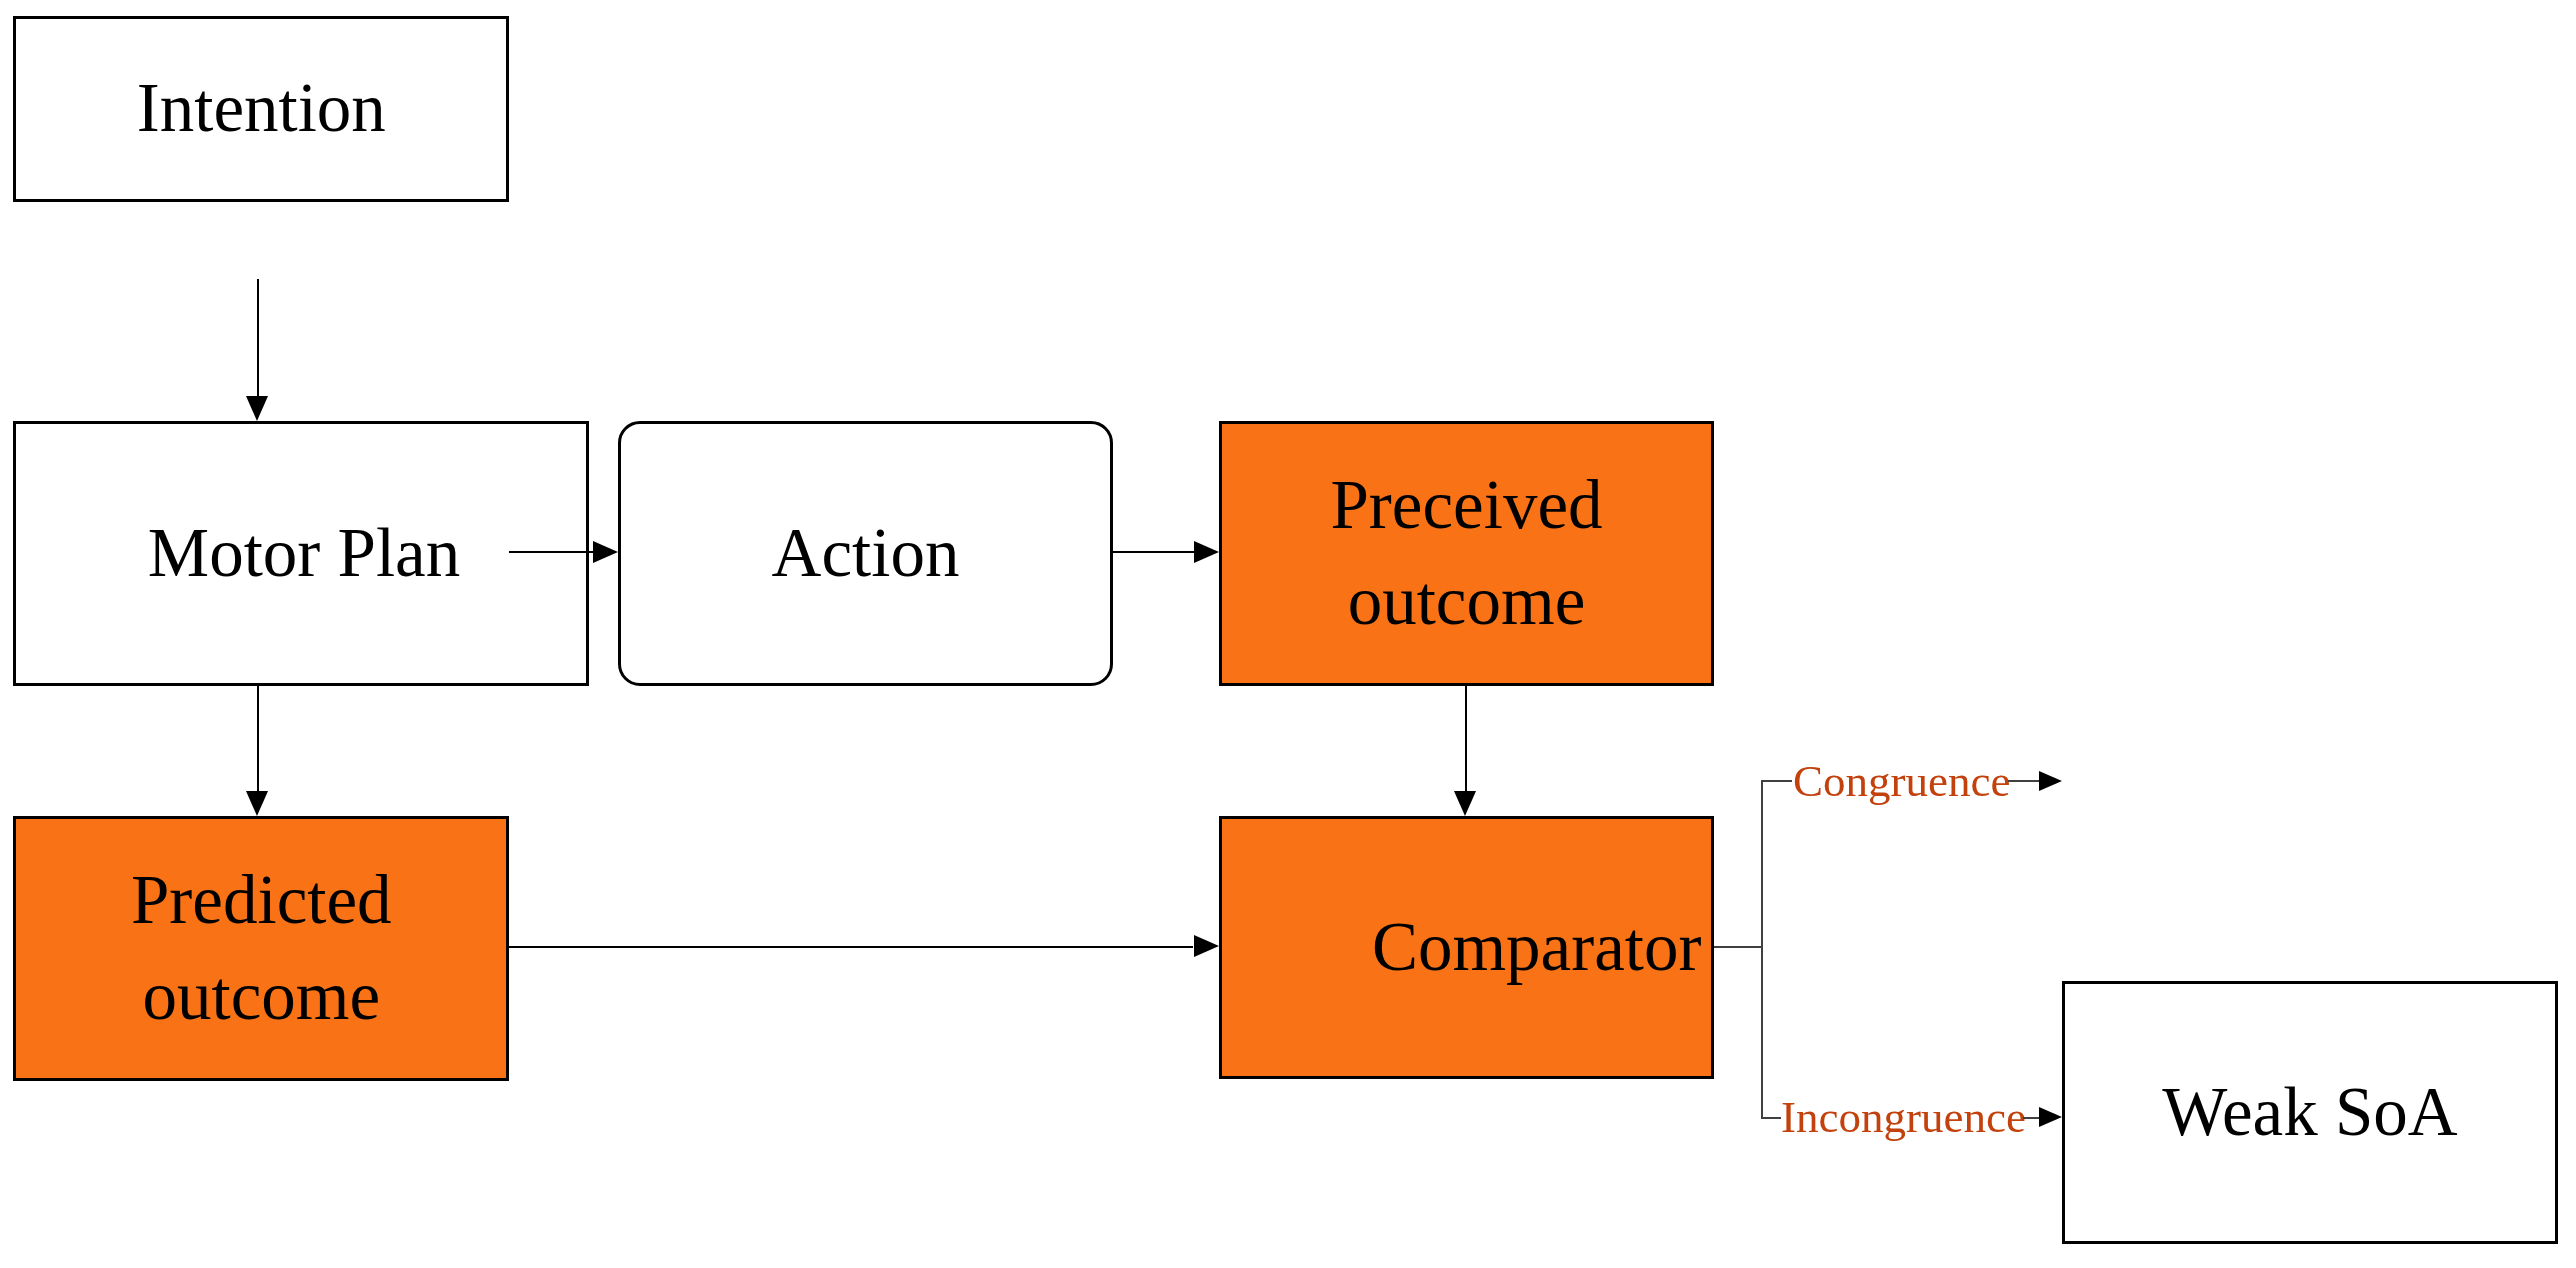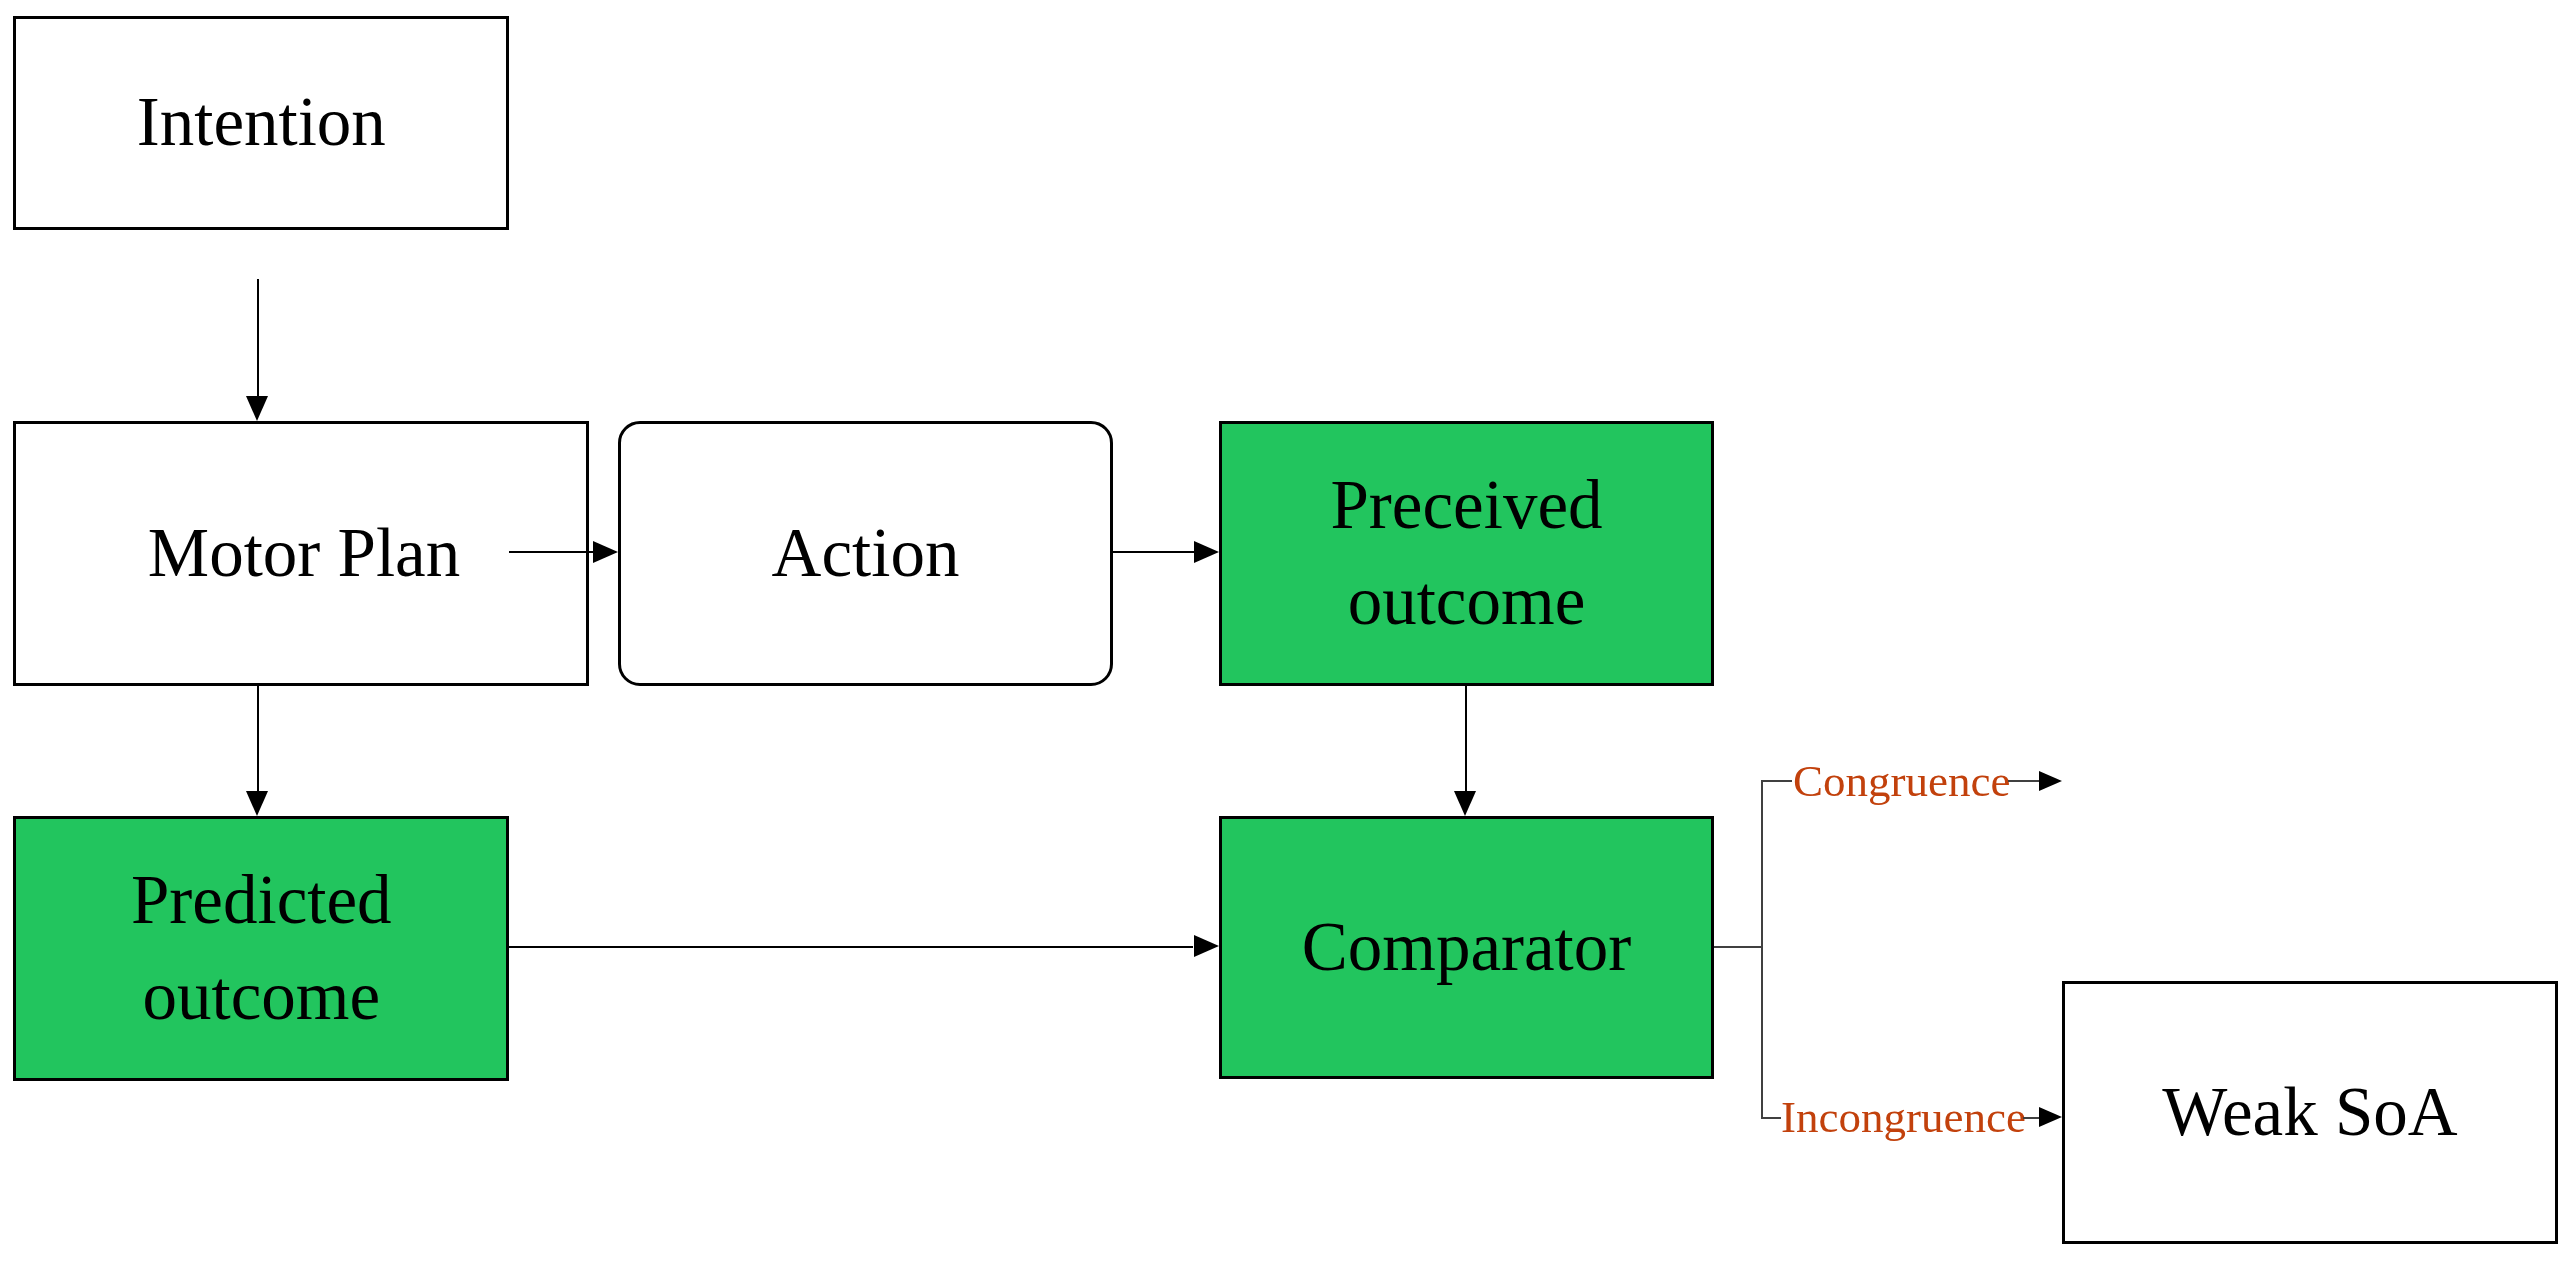--- a/index.html
+++ b/index.html
@@ -22,21 +22,21 @@
     border: 3.8px solid #000000;
     display: flex;
     align-items: center;
     justify-content: center;
     text-align: center;
     font-size: 69px;
     line-height: 1.38;
     padding: 0 9.5px;
   }
   .node.fill-white { background: #ffffff; }
-  .node.fill-gray  { background: #22c55e; }
+  .node.fill-gray  { background: #f97316; justify-content: flex-end; }
 
   .line {
     position: absolute;
     background: #000000;
   }
   .branch-line {
     position: absolute;
     background: #404040;
   }
   .arrow-down {
@@ -64,21 +64,21 @@
     line-height: 1.1;
     white-space: nowrap;
     color: #c2410c;
   }
 </style>
 </head>
 <body>
 
 <div class="canvas">
 
-  <div class="node fill-white" style="left:13.3px; top:16px; width:496px; height:214px;">
+  <div class="node fill-white" style="left:13.3px; top:16px; width:496px; height:186px;">
     <span>Intention</span>
   </div>
 
   <div class="node fill-white" style="left:13.3px; top:421px; width:576px; height:265px;padding-left:15px;">
     <span>Motor Plan</span>
   </div>
 
   <div class="node fill-white" style="left:618px; top:421px; width:495px; height:265px;border-radius:22px;">
     <span>Action</span>
   </div>

